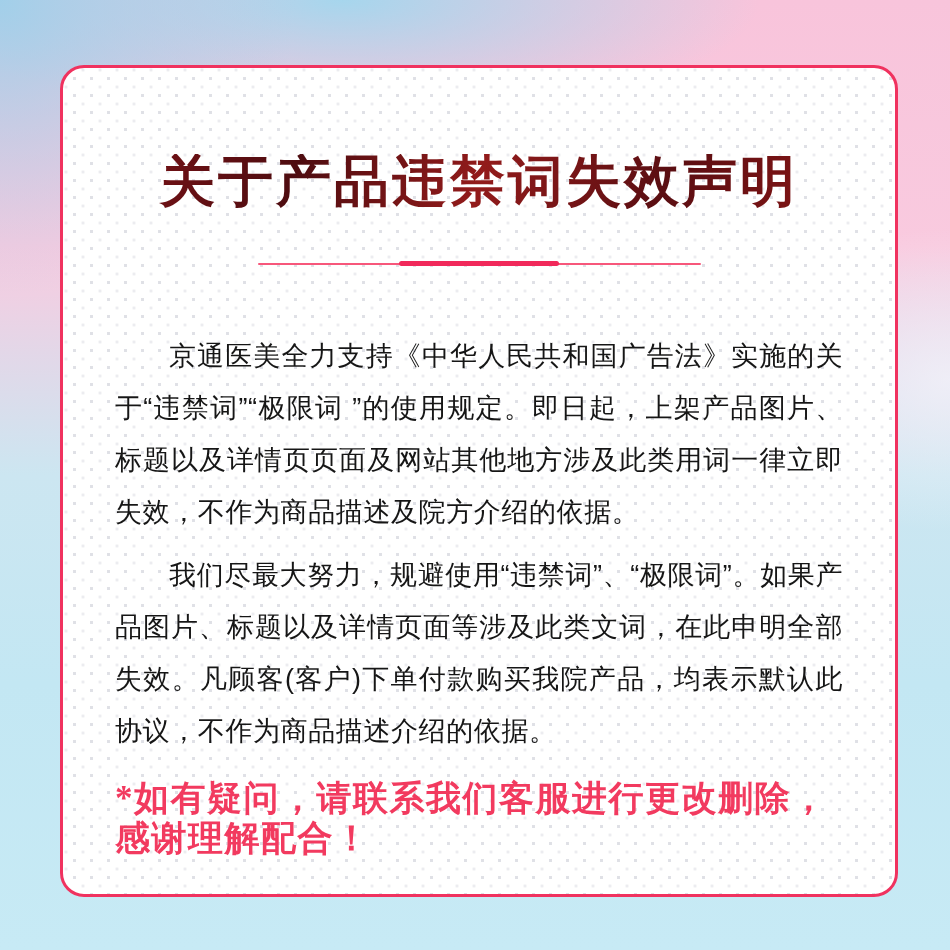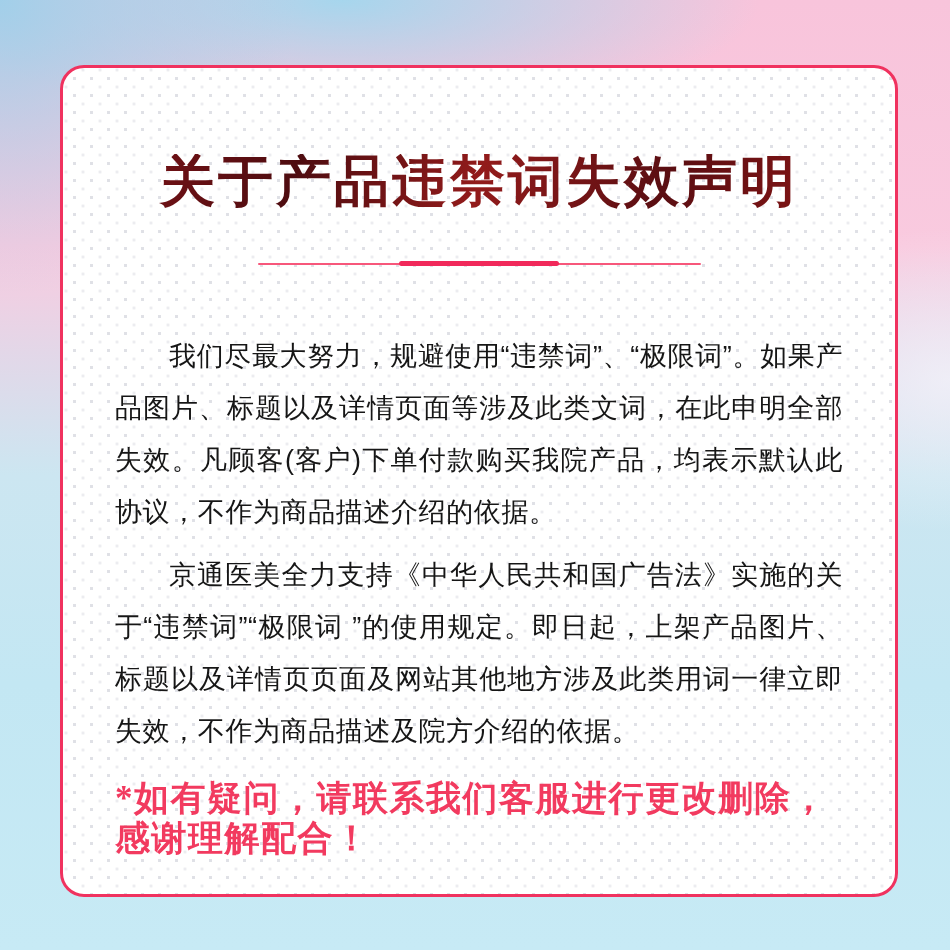--- a/index.html
+++ b/index.html
@@ -90,18 +90,18 @@
 <body>
 
 <div class="page">
   <div class="card">
     <h1 class="title">关于产品违禁词失效声明</h1>
     <div class="divider">
       <span class="divider-thin"></span>
       <span class="divider-thick"></span>
     </div>
     <div class="body-text">
+      <p>京通医美全力支持《中华人民共和国广告法》实施的关于“违禁词”“极限词 ”的使用规定。即日起，上架产品图片、标题以及详情页页面及网站其他地方涉及此类用词一律立即失效，不作为商品描述及院方介绍的依据。</p>
       <p>我们尽最大努力，规避使用“违禁词”、“极限词”。如果产品图片、标题以及详情页面等涉及此类文词，在此申明全部失效。凡顾客(客户)下单付款购买我院产品，均表示默认此协议，不作为商品描述介绍的依据。</p>
-      <p>京通医美全力支持《中华人民共和国广告法》实施的关于“违禁词”“极限词 ”的使用规定。即日起，上架产品图片、标题以及详情页页面及网站其他地方涉及此类用词一律立即失效，不作为商品描述及院方介绍的依据。</p>
     </div>
     <p class="footnote">*如有疑问，请联系我们客服进行更改删除，感谢理解配合！</p>
   </div>
 </div>
 
 </body></html>

